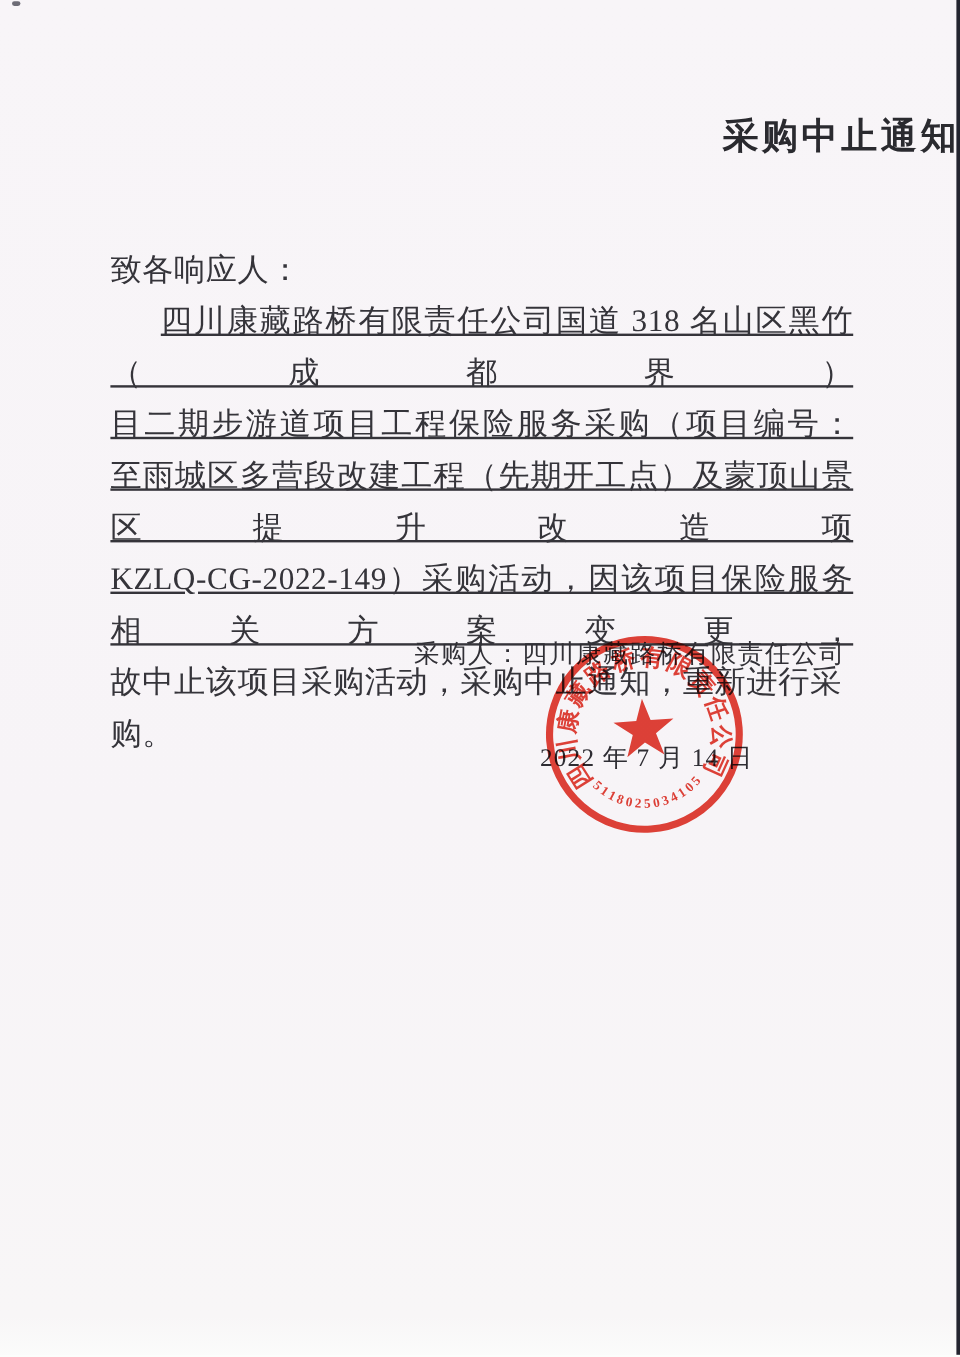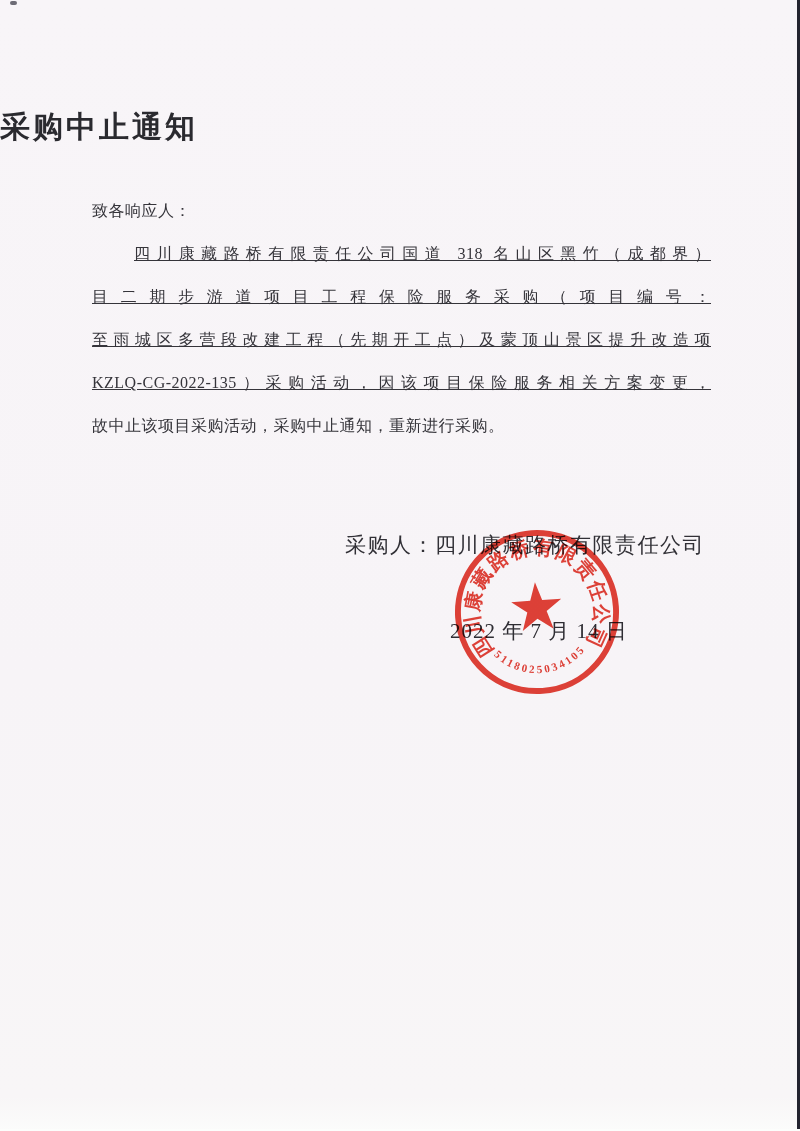--- a/index.html
+++ b/index.html
@@ -27,32 +27,32 @@
     width: 3px; height: 100%;
     background: #23242f;
   }
   .bottom-strip {
     position: absolute; left: 0; bottom: 0;
     width: 100%; height: 2px;
     background: #fcfefc;
   }
   
   .doc-title {
-    position: absolute; left: 0; top: 107px;
+    position: absolute; left: 0; top: 93px;
     width: 100%;
-    text-align: left;
+    text-align: right;
     font-size: 30px;
     font-weight: 700;
     letter-spacing: 3px;
     color: #2a2a2f;
   }
   .content {
-    position: absolute; left: 92px; top: 189px;
+    position: absolute; left: 92px; top: 203px;
     width: 619px;
-    font-size: 16px;
+    font-size: 26px;
     line-height: 43px;
     letter-spacing: 0.5px;
     color: #35343a;
   }
   .content .line { width: 100%; }
   .line.justified { text-align: justify; text-align-last: justify; text-decoration: underline; }
   .line.indent { text-indent: 42px; }
   .signature-line {
     position: absolute; left: 345px; top: 531px;
     font-size: 21px;
@@ -88,21 +88,21 @@
   <div class="right-edge-line"></div>
   <div class="bottom-strip"></div>
 
   <h1 class="doc-title">采购中止通知</h1>
 
   <div class="content">
     <div class="line">致各响应人：</div>
     <div class="line indent justified">四川康藏路桥有限责任公司国道 318 名山区黑竹（成都界）</div>
     <div class="line justified">目二期步游道项目工程保险服务采购（项目编号：</div>
     <div class="line justified">至雨城区多营段改建工程（先期开工点）及蒙顶山景区提升改造项</div>
-    <div class="line justified">KZLQ-CG-2022-135）采购活动，因该项目保险服务相关方案变更，</div>
+    <div class="line justified">KZLQ-CG-2022-149）采购活动，因该项目保险服务相关方案变更，</div>
     <div class="line">故中止该项目采购活动，采购中止通知，重新进行采购。</div>
   </div>
 
   <div class="signature-line">采购人：四川康藏路桥有限责任公司</div>
 
   <div class="date-line">2022 年 7 月 14 日</div>
 
   <svg class="seal" viewBox="0 0 200 200" xmlns="http://www.w3.org/2000/svg">
     <defs>
       <path id="seal-top-arc" d="M 47.9 143.7 A 68 68 0 1 1 152.1 143.7" fill="none"></path>

